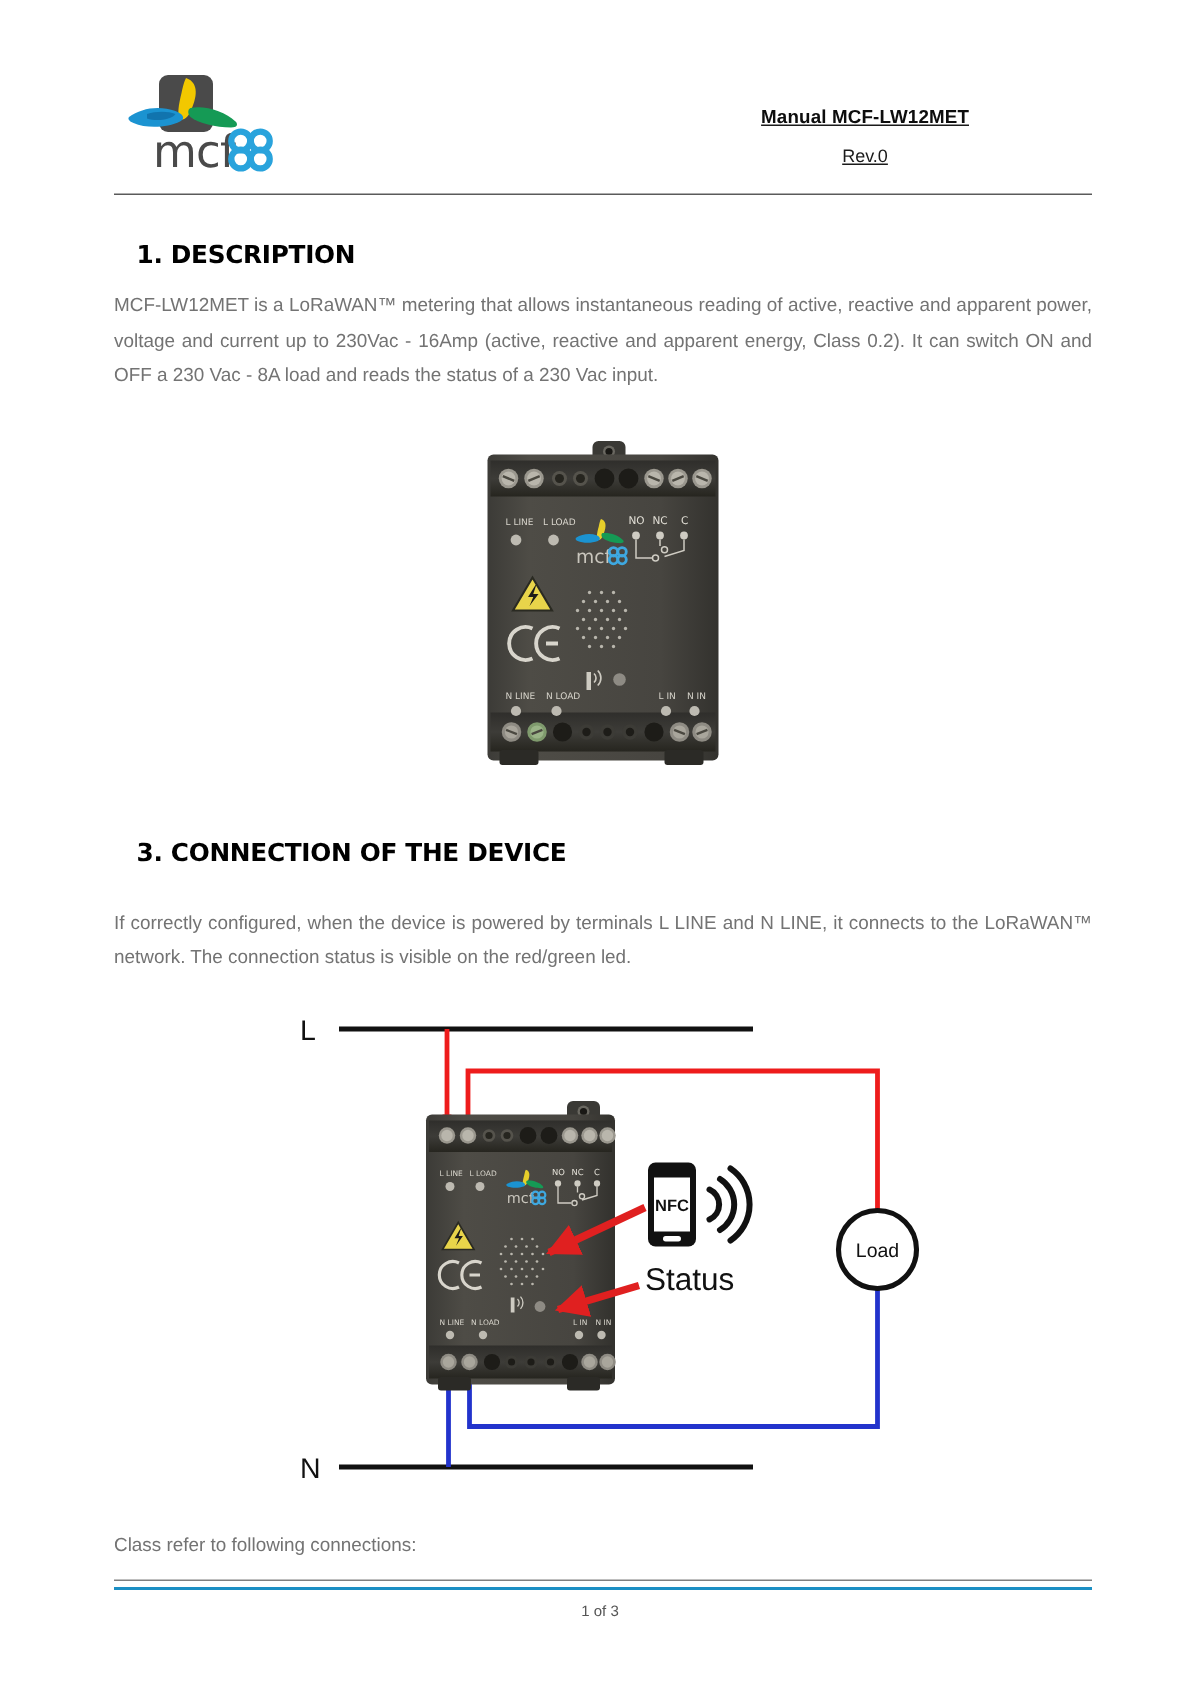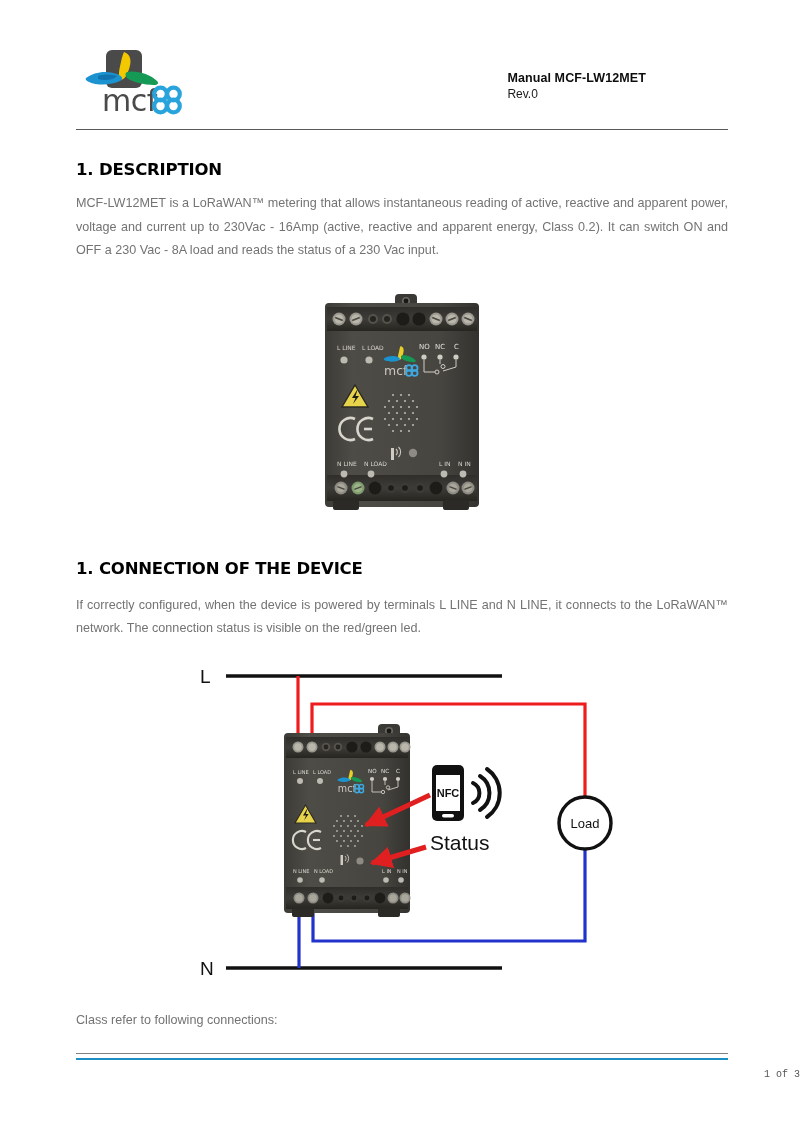--- a/index.html
+++ b/index.html
@@ -37,34 +37,35 @@
     top: 0px;
     width: 120px;
     height: 72px;
   }
   .logo-svg { display: block; }
 
   .header-title-block {
     position: absolute;
     right: 82px;
     top: 23px;
-    text-align: left;
+    text-align: center;
+    text-decoration: underline;
   }
   .header-title {
     font-size: 12.5px;
     font-weight: bold;
     color: #0d0d0d;
     letter-spacing: 0.1px;
     white-space: nowrap;
   }
   .header-rev {
     font-size: 12px;
     font-weight: normal;
     color: #1a1a1a;
-    margin-top: 2px;
+    margin-top: 12px;
   }
   .header-rule {
     position: absolute;
     left: 76px;
     top: 129px;
     width: 652px;
     height: 1px;
     background: #5a5a5a;
   }
 
@@ -74,21 +75,21 @@
     left: 76px;
     top: 160px;
     width: 652px;
   }
 
   h2.section-heading {
     font-family: "DejaVu Sans", sans-serif;
     font-size: 16.5px;
     font-weight: bold;
     color: #000;
-    margin: 0 0 13px 0;
+    margin: 0 0 13px 15px;
     letter-spacing: -0.2px;
   }
 
   p.body-text {
     font-size: 12.6px;
     line-height: 23.5px;
     color: #737373;
     margin: 0;
     text-align: justify;
     text-justify: inter-word;
@@ -127,24 +128,23 @@
     top: 1058px;
     width: 652px;
     height: 2px;
     background: #1b8fc4;
   }
   .footer-page {
     position: absolute;
     left: 0;
     top: 1069px;
     width: 800px;
-    text-align: right;
+    text-align: center;
     font-size: 10px;
     color: #555;
-    font-family: Liberation Mono, monospace;
   }
 </style>
 </head>
 <body>
 
 <div class="page">
 
   <div class="header">
 
     <div class="logo-wrap">
@@ -346,22 +346,22 @@
         <text x="47" y="173" font-family="'DejaVu Sans', sans-serif" font-size="6" fill="#d9d6cd">N LOAD</text>
         <circle cx="27" cy="181" r="3.4" fill="#bdbab1"></circle>
         <circle cx="54" cy="181" r="3.4" fill="#bdbab1"></circle>
         <text x="122" y="173" font-family="'DejaVu Sans', sans-serif" font-size="6" fill="#d9d6cd">L IN</text>
         <text x="141" y="173" font-family="'DejaVu Sans', sans-serif" font-size="6" fill="#d9d6cd">N IN</text>
         <circle cx="127" cy="181" r="3.4" fill="#bdbab1"></circle>
         <circle cx="146" cy="181" r="3.4" fill="#bdbab1"></circle>
       </svg>
     </div>
 
-    <h2 class="section-heading" style="margin-top:36px;">1. CONNECTION OF THE DEVICE</h2>
-    <p class="body-text" style="margin-top:16px;">If correctly configured, when the device is powered by terminals L LINE and N LINE, it connects to the LoRaWAN™ network. The connection status is visible on the red/green led.</p>
+    <h2 class="section-heading" style="margin-top:36px;">3. CONNECTION OF THE DEVICE</h2>
+    <p class="body-text" style="margin-top:26px;">If correctly configured, when the device is powered by terminals L LINE and N LINE, it connects to the LoRaWAN™ network. The connection status is visible on the red/green led.</p>
 
     <div class="diagram-block">
       <svg width="440" height="330" viewBox="0 0 440 330" xmlns="http://www.w3.org/2000/svg">
         <defs>
           <linearGradient id="caseG2" x1="0" y1="0" x2="1" y2="0">
             <stop offset="0" stop-color="#3c3b37"></stop>
             <stop offset="0.2" stop-color="#4e4c46"></stop>
             <stop offset="0.78" stop-color="#474540"></stop>
             <stop offset="1" stop-color="#32312d"></stop>
           </linearGradient>

